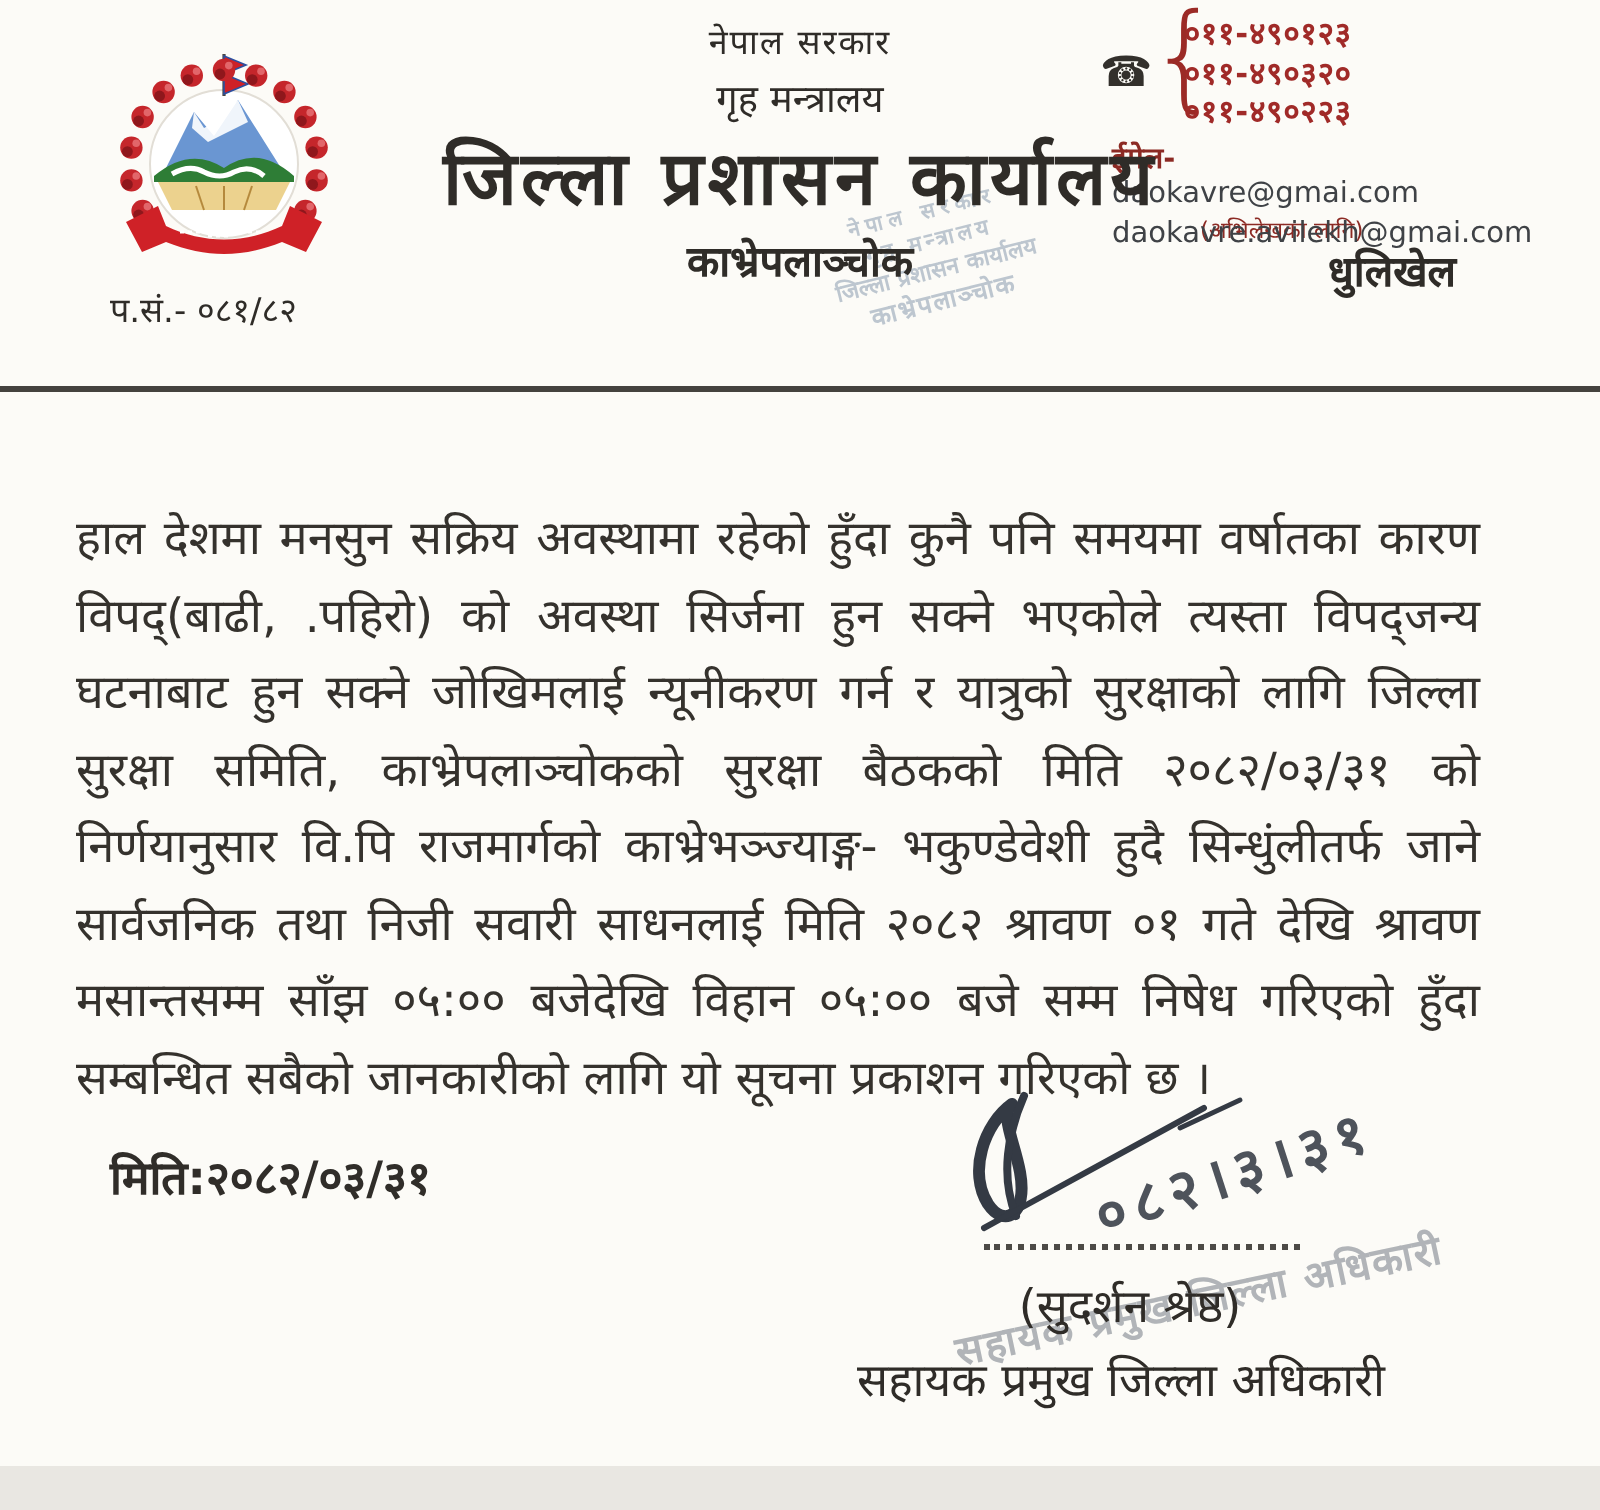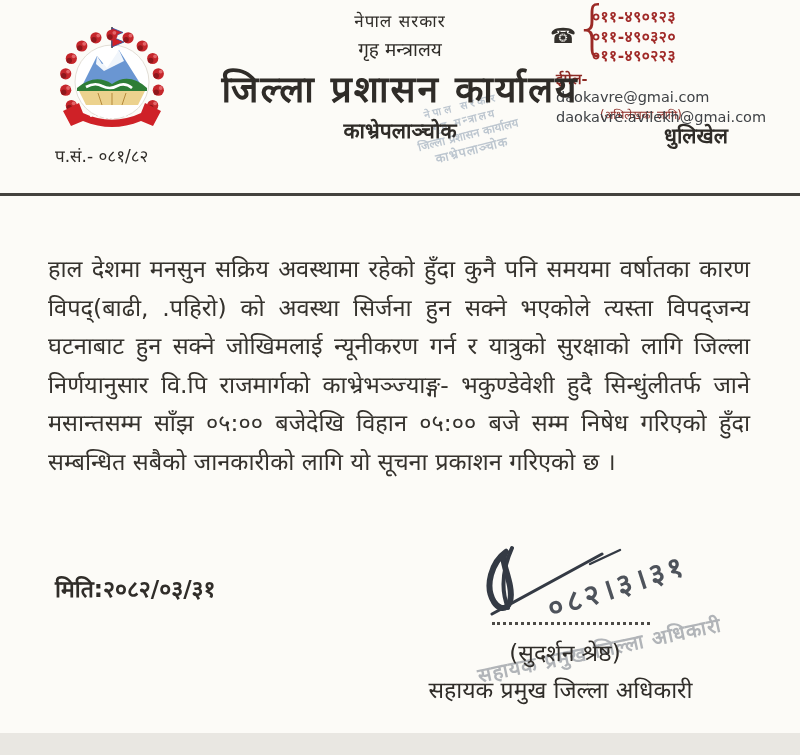--- a/index.html
+++ b/index.html
@@ -40,21 +40,21 @@
   .stamp-top .s2{font-size:11px;letter-spacing:2px;}
   .stamp-top .s3{font-size:11.5px;}
   .stamp-top .s4{font-size:12.5px;letter-spacing:1px;}
 
   .rule{left:0;top:193px;width:800px;height:2.5px;background:#44423e;}
 
   
   .title-wrap{top:203px;z-index:2;}
   .title{display:inline-block;font-size:25px;font-weight:bold;color:#282521;
          border-bottom:2.5px solid #2b2824;padding:0 10px 7px 10px;}
-  .bodytext{left:48px;top:250px;width:702px;font-size:23.5px;line-height:38.5px;color:#35322d;}
+  .bodytext{left:38px;top:250px;width:702px;font-size:23.5px;line-height:38.5px;color:#35322d;}
   .bodytext .ln{text-align:justify;text-align-last:justify;}
   .bodytext .ln.last{text-align:right;text-align-last:left;}
 
   
   .date{left:55px;top:572px;font-size:23px;font-weight:bold;color:#302d29;}
   .sig-svg{left:450px;top:538px;z-index:2;}
   .hand-date{left:548px;top:588px;font-size:29px;color:#3c414b;
              transform:rotate(-18deg);transform-origin:left center;
              font-weight:bold;letter-spacing:4px;opacity:.9;z-index:2;}
   .dots{left:492px;top:604px;width:158px;height:18px;border-bottom:3px dotted #4c4a46;}
@@ -153,21 +153,23 @@
     <div class="s4">काभ्रेपलाञ्चोक</div>
   </div>
 
   <div class="abs rule"></div>
 
 
   <div class="abs bodytext">
     <div class="ln">हाल देशमा मनसुन सक्रिय अवस्थामा रहेको हुँदा कुनै पनि समयमा वर्षातका कारण</div>
     <div class="ln">विपद्(बाढी, .पहिरो) को अवस्था सिर्जना हुन सक्ने भएकोले त्यस्ता विपद्जन्य</div>
     <div class="ln">घटनाबाट हुन सक्ने जोखिमलाई न्यूनीकरण गर्न र यात्रुको सुरक्षाको लागि जिल्ला</div>
+    <div class="ln">सुरक्षा समिति, काभ्रेपलाञ्चोकको सुरक्षा बैठकको मिति २०८२/०३/३१ को</div>
     <div class="ln">निर्णयानुसार वि.पि राजमार्गको काभ्रेभञ्ज्याङ्ग- भकुण्डेवेशी हुदै सिन्धुंलीतर्फ जाने</div>
+    <div class="ln">सार्वजनिक तथा निजी सवारी साधनलाई मिति २०८२ श्रावण ०१ गते देखि श्रावण</div>
     <div class="ln">मसान्तसम्म साँझ ०५:०० बजेदेखि विहान ०५:०० बजे सम्म निषेध गरिएको हुँदा</div>
     <div class="ln last">सम्बन्धित सबैको जानकारीको लागि यो सूचना प्रकाशन गरिएको छ ।</div>
   </div>
 
   <div class="abs date">मिति:२०८२/०३/३१</div>
 
   <div class="abs sig-svg">
     <svg width="210" height="95" viewBox="0 0 210 95">
       <g stroke="#343a44" fill="none" stroke-linecap="round">
         <path d="M56,14 C42,24 34,48 44,64 C52,76 64,70 60,48 C57,32 50,20 56,14" stroke-width="6"></path>

